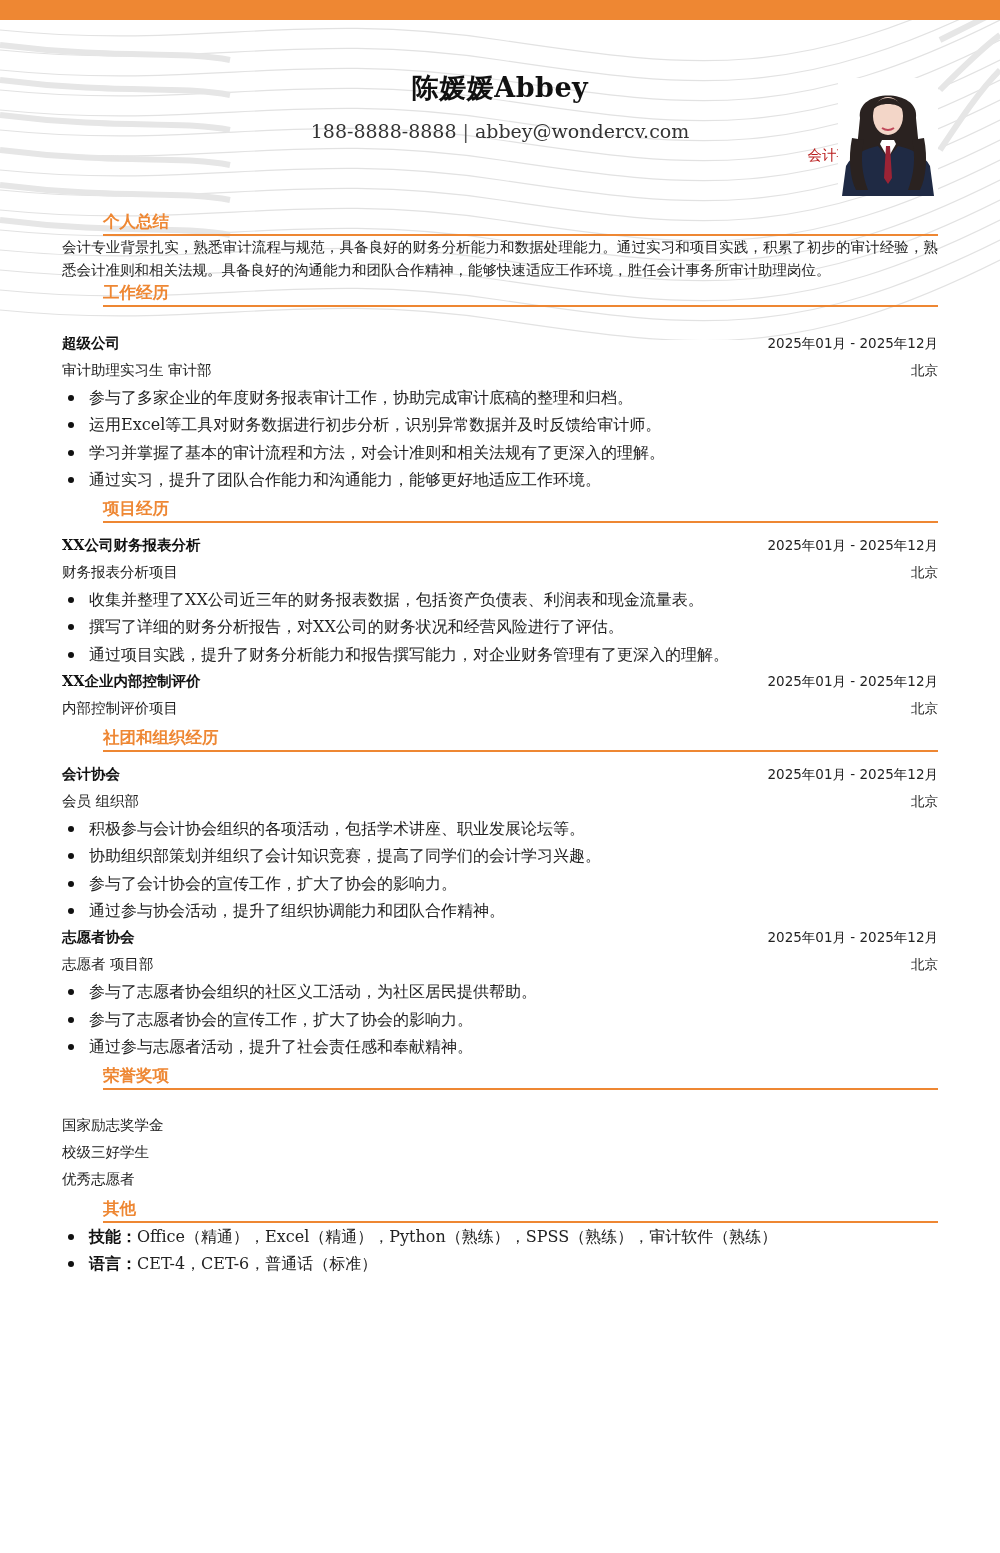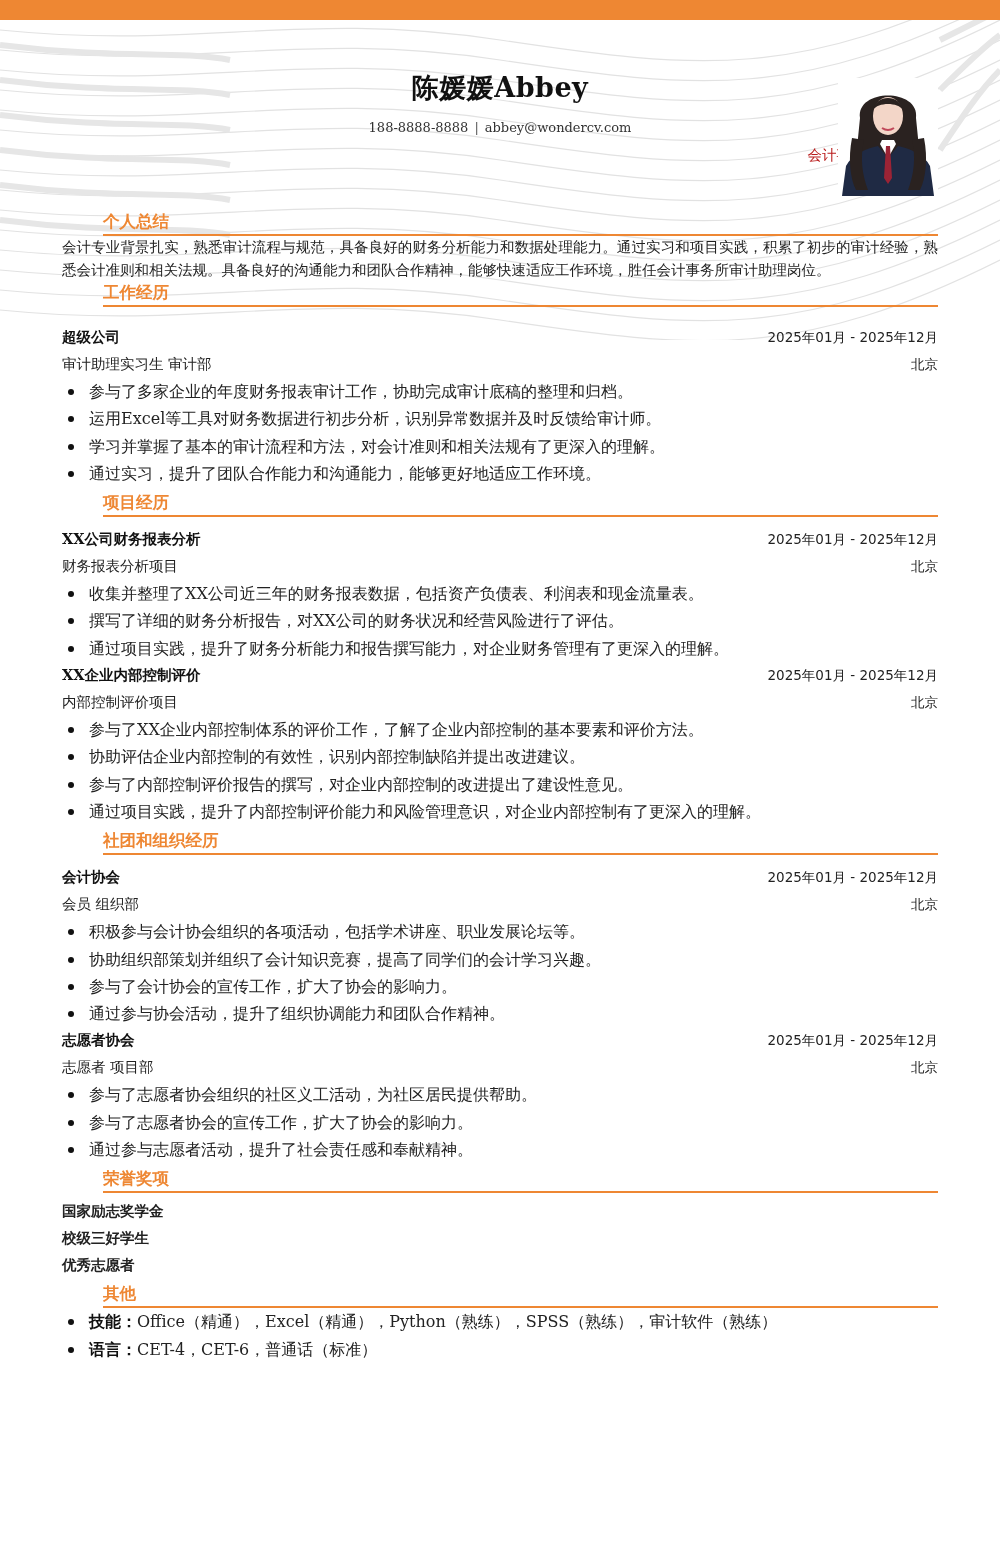--- a/index.html
+++ b/index.html
@@ -24,21 +24,21 @@
     .header {
       position: relative; height: 190px;
     }
     .name {
       position: absolute; left: 0; right: 0; top: 50px;
       text-align: center; font-size: 27px; font-weight: bold; color: #111;
       letter-spacing: 0.5px;
     }
     .contact {
       position: absolute; left: 0; right: 0; top: 100px;
-      text-align: center; font-size: 13px; color: #333;
+      text-align: center; font-size: 19px; color: #333;
     }
     .contact .sep { margin: 0 6px; color: #555; }
     .job-title {
       position: absolute; left: 0; right: 0; top: 126px;
       text-align: right; font-size: 14.5px; color: #b91c1c;
     }
     .photo {
       position: absolute; left: 776px; top: 58px; width: 100px; height: 118px;
       background: #fff; overflow: hidden;
     }
@@ -135,21 +135,21 @@
     </div>
   </div>
 
   <div class="section" style="margin-top:-2px;">
     <div class="section-title">个人总结</div>
     <div class="summary">会计专业背景扎实，熟悉审计流程与规范，具备良好的财务分析能力和数据处理能力。通过实习和项目实践，积累了初步的审计经验，熟悉会计准则和相关法规。具备良好的沟通能力和团队合作精神，能够快速适应工作环境，胜任会计事务所审计助理岗位。</div>
   </div>
 
   <div class="section" style="margin-top:-3px;">
     <div class="section-title">工作经历</div>
-    <div class="entry" style="padding-top:17px;">
+    <div class="entry" style="padding-top:23px;">
       <div class="row">
         <span class="left-bold">超级公司</span>
         <span class="right">2025年01月 - 2025年12月</span>
       </div>
       <div class="row">
         <span class="left">审计助理实习生 审计部</span>
         <span class="right">北京</span>
       </div>
       <ul class="bullets">
         <li>参与了多家企业的年度财务报表审计工作，协助完成审计底稿的整理和归档。</li>
@@ -179,26 +179,20 @@
     </div>
     <div class="entry" style="padding-top:0;">
       <div class="row">
         <span class="left-bold">XX企业内部控制评价</span>
         <span class="right">2025年01月 - 2025年12月</span>
       </div>
       <div class="row">
         <span class="left">内部控制评价项目</span>
         <span class="right">北京</span>
       </div>
-      <ul class="bullets">
-        <li>参与了XX企业内部控制体系的评价工作，了解了企业内部控制的基本要素和评价方法。</li>
-        <li>协助评估企业内部控制的有效性，识别内部控制缺陷并提出改进建议。</li>
-        <li>参与了内部控制评价报告的撰写，对企业内部控制的改进提出了建设性意见。</li>
-        <li>通过项目实践，提升了内部控制评价能力和风险管理意识，对企业内部控制有了更深入的理解。</li>
-      </ul>
     </div>
   </div>
 
   <div class="section" style="margin-top:2px;">
     <div class="section-title">社团和组织经历</div>
     <div class="entry" style="padding-top:9px;">
       <div class="row">
         <span class="left-bold">会计协会</span>
         <span class="right">2025年01月 - 2025年12月</span>
       </div>
@@ -225,21 +219,21 @@
       <ul class="bullets">
         <li>参与了志愿者协会组织的社区义工活动，为社区居民提供帮助。</li>
         <li>参与了志愿者协会的宣传工作，扩大了协会的影响力。</li>
         <li>通过参与志愿者活动，提升了社会责任感和奉献精神。</li>
       </ul>
     </div>
   </div>
 
   <div class="section" style="margin-top:2px;">
     <div class="section-title">荣誉奖项</div>
-    <div class="plain-list" style="padding-top:4px;font-weight:bold;">
+    <div class="plain-list" style="padding-top:22px;">
       <div>国家励志奖学金</div>
       <div>校级三好学生</div>
       <div>优秀志愿者</div>
     </div>
   </div>
 
   <div class="section" style="margin-top:2px;">
     <div class="section-title">其他</div>
     <ul class="bullets other" style="padding-top:0;">
       <li><b>技能：</b><span>Office（精通），Excel（精通），Python（熟练），SPSS（熟练），审计软件（熟练）</span></li>

